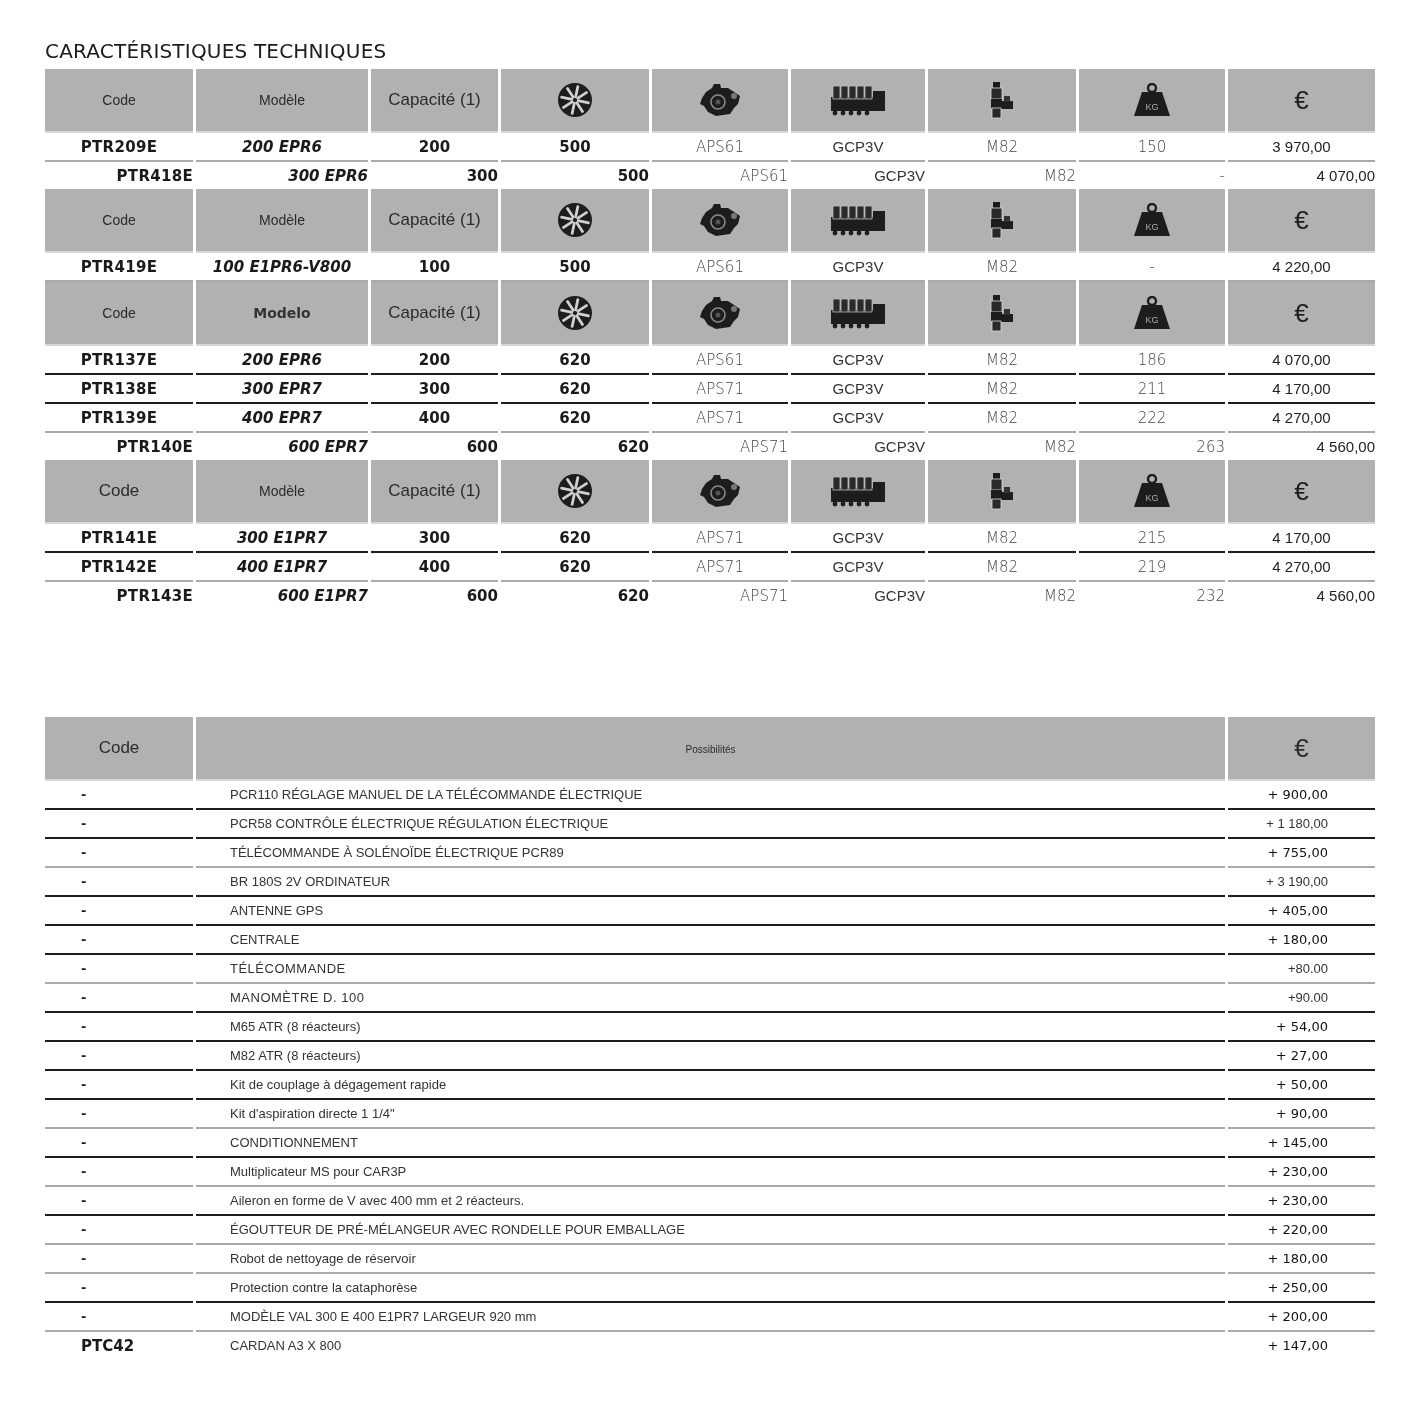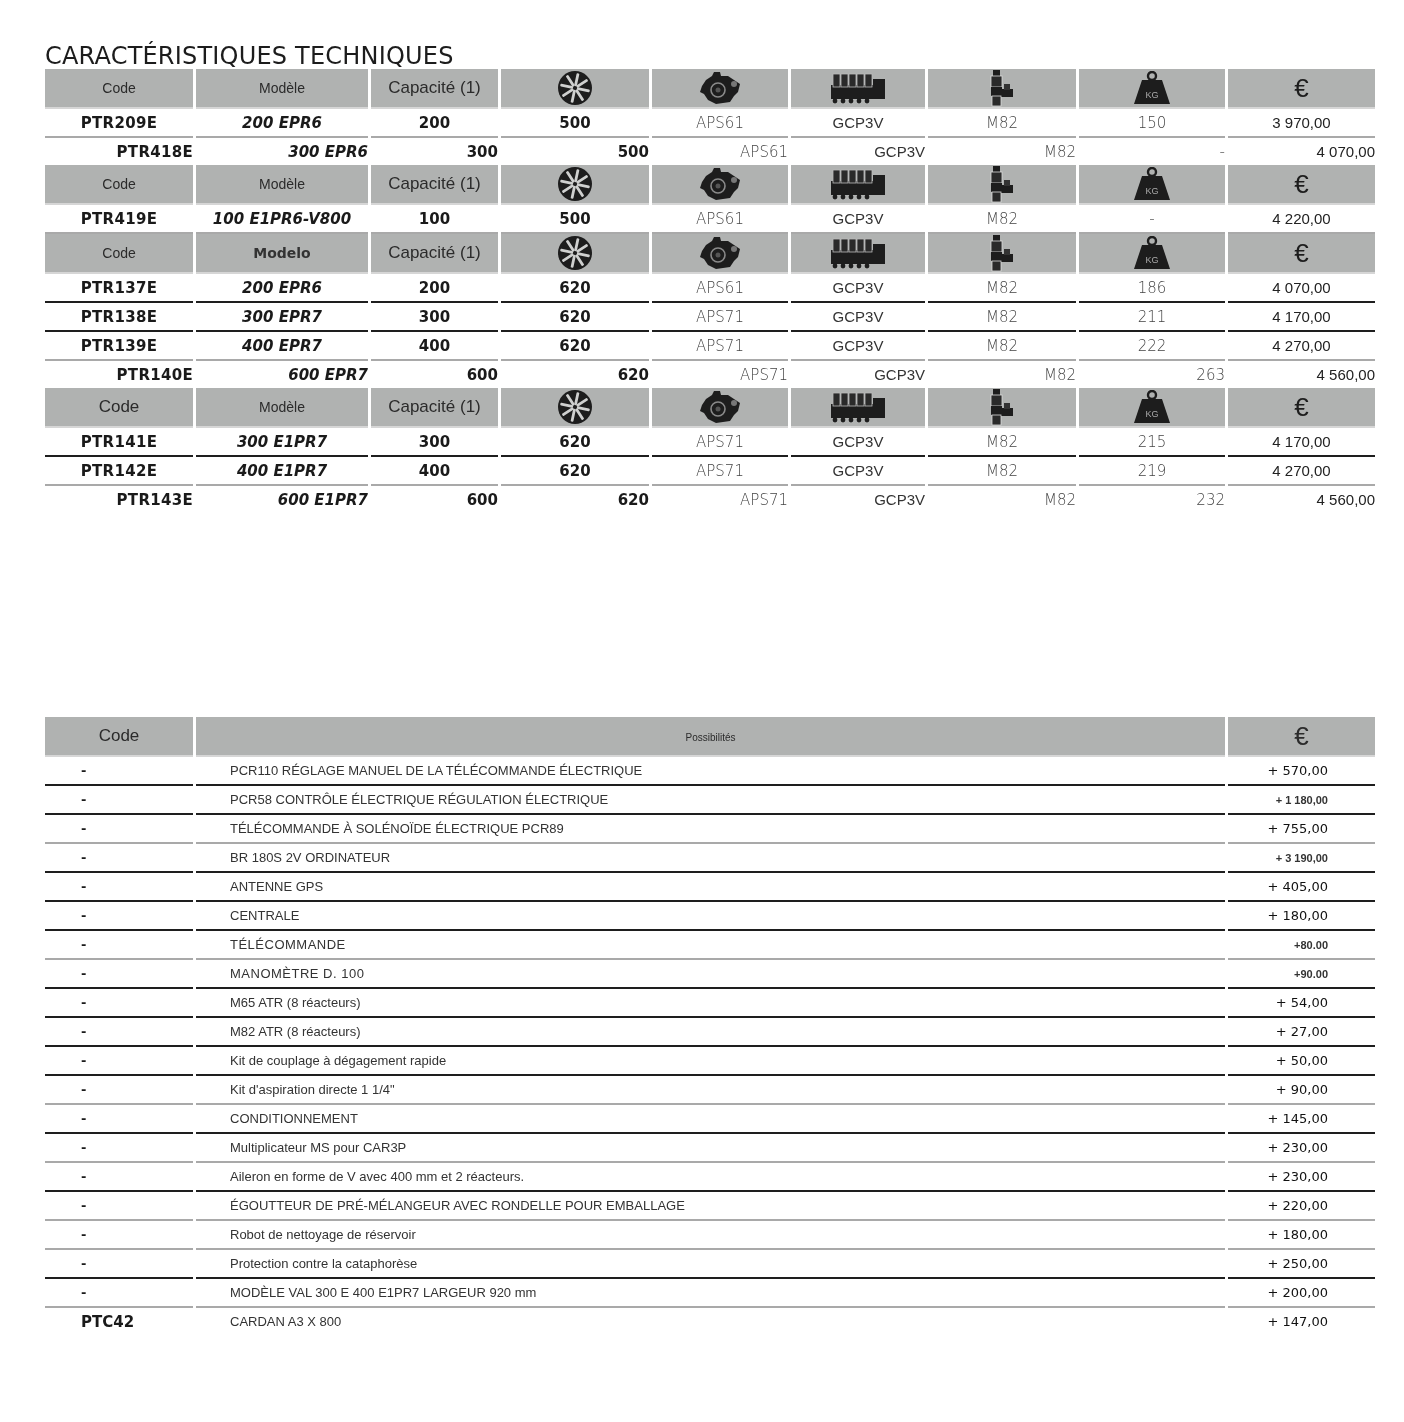--- a/index.html
+++ b/index.html
@@ -1,24 +1,24 @@
 <!DOCTYPE html>
 <html><head>
 <meta charset="utf-8">
 <style>
   html, body { margin: 0; padding: 0; background: #ffffff; }
   body { width: 1404px; height: 1422px; position: relative; font-family: "Liberation Sans", sans-serif; color: #1a1a1a; overflow: hidden; }
-  .title { position: absolute; left: 45px; top: 26px; font-size: 24px; letter-spacing: 0.2px; color: #1c1c1c; font-family: "DejaVu Sans", sans-serif; font-weight: normal; }
+  .title { position: absolute; left: 45px; top: 26px; font-size: 20px; letter-spacing: 0.2px; color: #1c1c1c; font-family: "DejaVu Sans", sans-serif; font-weight: normal; }
 
   table.spec { position: absolute; left: 45px; top: 69px; border-collapse: separate; border-spacing: 3px 0; margin-left: -3px; table-layout: fixed; }
   table.spec col.c1 { width: 148px; } table.spec col.c2 { width: 172px; } table.spec col.c3 { width: 127px; }
   table.spec col.c4 { width: 148px; } table.spec col.c5 { width: 136px; } table.spec col.c6 { width: 134px; }
   table.spec col.c7 { width: 148px; } table.spec col.c8 { width: 146px; } table.spec col.c9 { width: 147px; }
 
-  tr.hdr td { background: #b0b2b1; height: 38px; text-align: center; vertical-align: middle; color: #2b2b2b; padding: 0; border-bottom: 2px solid #d6d6d6; }
+  tr.hdr td { background: #b0b2b1; height: 38px; text-align: center; vertical-align: middle; color: #2b2b2b; padding: 12px; border-bottom: 2px solid #d6d6d6; }
   tr.hdr td .lbl { font-size: 14px; font-family: "Liberation Sans", sans-serif; }
   tr.hdr td .lbl.big { font-size: 17px; }
   tr.hdr td .lbl.bold { font-family: "DejaVu Sans", sans-serif; font-size: 14px; font-weight: bold; color:#333; }
   tr.row td { height: 27px; text-align: center; vertical-align: middle; padding: 0; border-bottom: 2px solid #a9a9a9; font-size: 15px; }
   tr.row.dark td { border-bottom-color: #1e1e1e; }
   tr.row.last td { border-bottom: none; text-align: right; }
   td.code { font-family: "DejaVu Sans", sans-serif; font-weight: bold; font-size: 15px; letter-spacing: 0.3px; }
   td.model { font-family: "DejaVu Sans", sans-serif; font-weight: bold; font-style: italic; font-size: 15px; }
   td.cap, td.flow { font-family: "DejaVu Sans", sans-serif; font-weight: bold; font-size: 15px; }
   td.pump, td.valve, td.weight { font-family: "DejaVu Sans", sans-serif; font-weight: 200; color: #444; font-size: 16px; }
@@ -27,21 +27,21 @@
   .icon svg { display: block; margin: 0 auto; }
 
   table.opts { position: absolute; left: 45px; top: 717px; border-collapse: separate; border-spacing: 3px 0; margin-left: -3px; table-layout: fixed; }
   table.opts col.o1 { width: 148px; } table.opts col.o2 { width: 1029px; } table.opts col.o3 { width: 147px; }
   table.opts tr.hdr td { height: 38px; }
   table.opts tr.row td { height: 27px; font-size: 13px; }
   table.opts td.ocode { text-align: left; padding-left: 36px; font-family: "DejaVu Sans", sans-serif; font-weight: bold; }
   table.opts td.ocode.real { padding-left: 36px; font-size: 15px; }
   table.opts td.odesc { text-align: left; padding-left: 34px; color: #333; }
   table.opts td.oprice { text-align: right; padding-right: 47px; font-family: "DejaVu Sans", sans-serif; font-size: 15px; color: #111; }
-  table.opts td.oprice.small { font-size: 11px; color: #333; font-family: "Liberation Sans", sans-serif; font-weight: bold; }
+  table.opts td.oprice.small { font-size: 13px; color: #333; font-family: "Liberation Sans", sans-serif; }
   .s11 { font-size: 11.5px; } .s12 { font-size: 12.5px; } .s9 { font-size: 9px; } .s15 { font-size: 15px; } .s16 { font-size: 16px; letter-spacing: 0.5px; }
 </style>
 </head>
 <body>
 
 <h1 class="title">CARACTÉRISTIQUES TECHNIQUES</h1>
 
 <table class="spec">
   <colgroup>
       <col class="c1">
@@ -378,21 +378,21 @@
     <tr class="hdr">
       <td><span class="lbl big">Code</span></td>
       <td><span class="lbl" style="font-size:10px">Possibilités</span></td>
       <td><span class="lbl" style="font-size:26px;font-weight:300">€</span></td>
     </tr>
   </tbody>
   <tbody id="opts-body">
       <tr class="row dark">
         <td class="ocode">-</td>
         <td class="odesc s12">PCR110 RÉGLAGE MANUEL DE LA TÉLÉCOMMANDE ÉLECTRIQUE</td>
-        <td class="oprice">+ 570,00</td>
+        <td class="oprice">+ 900,00</td>
       </tr>
       <tr class="row dark">
         <td class="ocode">-</td>
         <td class="odesc s15">PCR58 CONTRÔLE ÉLECTRIQUE RÉGULATION ÉLECTRIQUE</td>
         <td class="oprice small">+ 1 180,00</td>
       </tr>
       <tr class="row">
         <td class="ocode">-</td>
         <td class="odesc s11">TÉLÉCOMMANDE À SOLÉNOÏDE ÉLECTRIQUE PCR89</td>
         <td class="oprice">+ 755,00</td>

